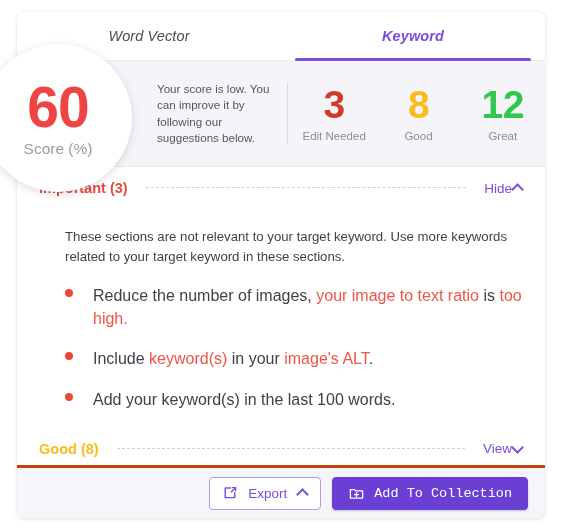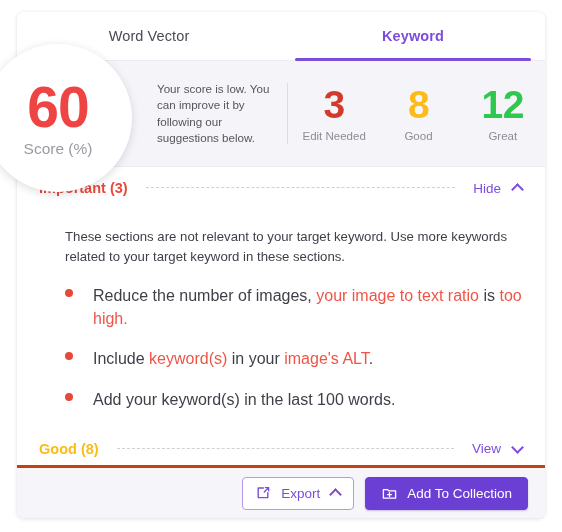--- a/index.html
+++ b/index.html
@@ -48,20 +48,21 @@
     flex: 1 1 0;
     display: flex;
     align-items: center;
     justify-content: center;
     position: relative;
     font-size: 14.5px;
     color: #4a4a55;
     letter-spacing: 0.1px;
     cursor: pointer;
     user-select: none;
+    font-style: italic;
   }
   .tab.active {
     color: #7c4ddb;
     font-weight: bold;
   }
   .tab.active::after {
     content: "";
     position: absolute;
     left: 14px;
     right: 14px;
@@ -183,21 +184,20 @@
     flex: 1 1 auto;
     height: 1px;
     margin: 0 18px;
     border-top: 1px dashed #cfcfd8;
   }
   .section-action {
     font-size: 13.5px;
     color: #7c4ddb;
     display: flex;
     align-items: center;
-    gap: 11px;
     white-space: nowrap;
   }
   .chev {
     display: inline-block;
     width: 11px;
     height: 11px;
     position: relative;
   }
   .chev::before {
     content: "";
@@ -281,20 +281,21 @@
     padding: 0 12px;
     gap: 10px;
   }
   .btn-filled {
     background: #6b3fd4;
     border: 1px solid #6b3fd4;
     color: #ffffff;
     padding: 8px 15px;
     gap: 9px;
     box-shadow: 0 1px 2px rgba(60, 35, 140, 0.25);
+    font-family: Liberation Mono, monospace;
   }
   .btn svg { display: block; }
 </style>
 </head>
 <body>
 
 <div class="stage">
   <div class="card">
 
     <div class="tabs">

